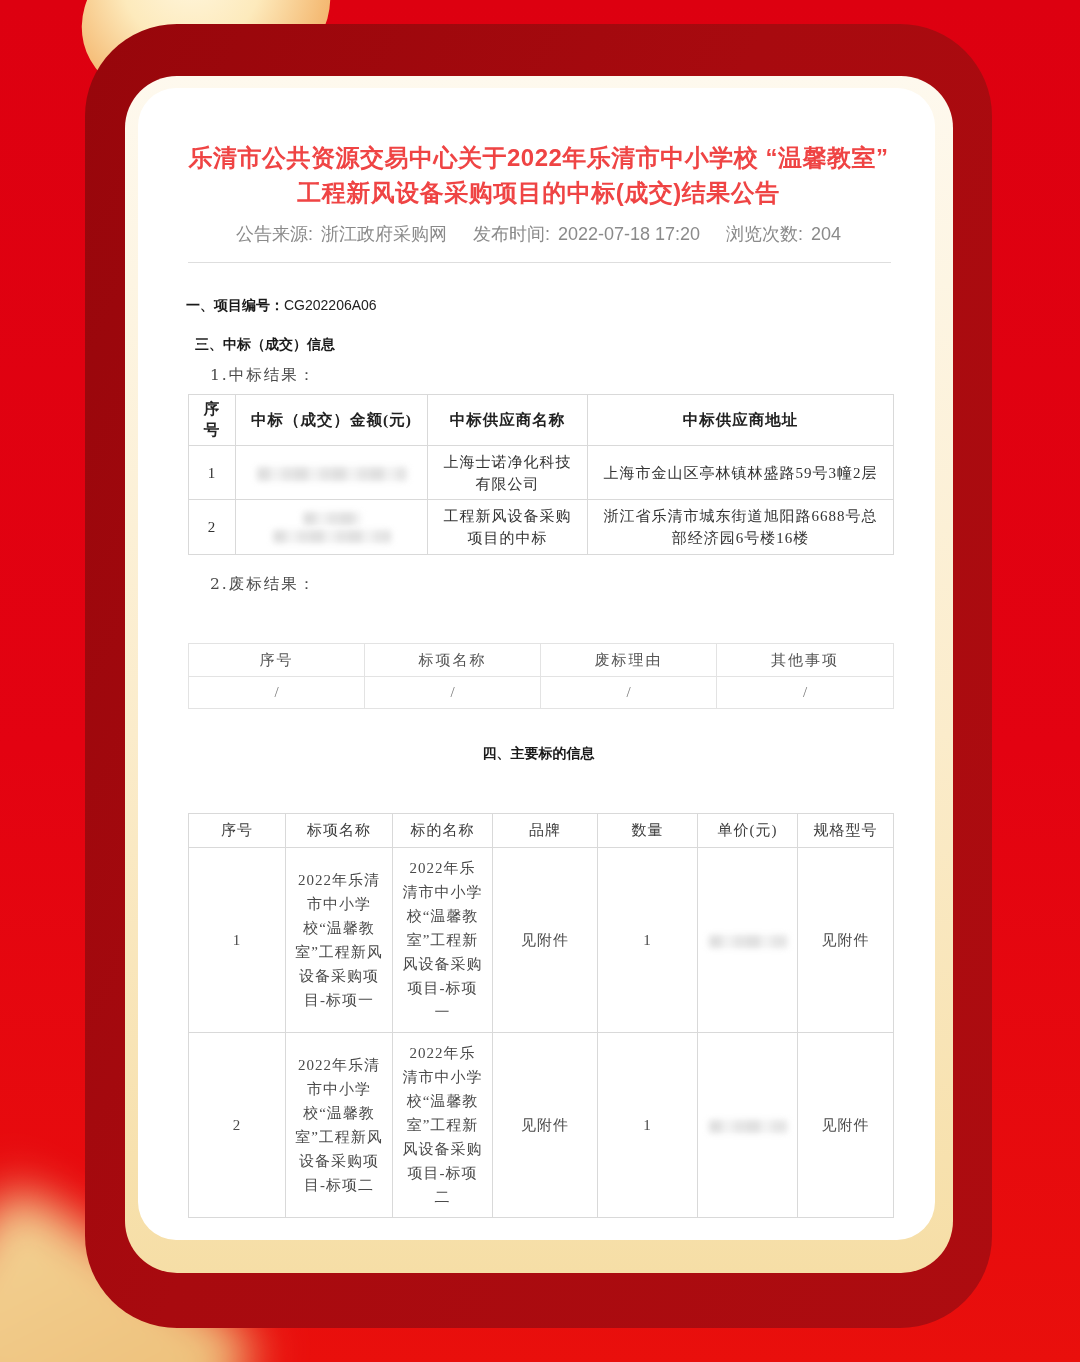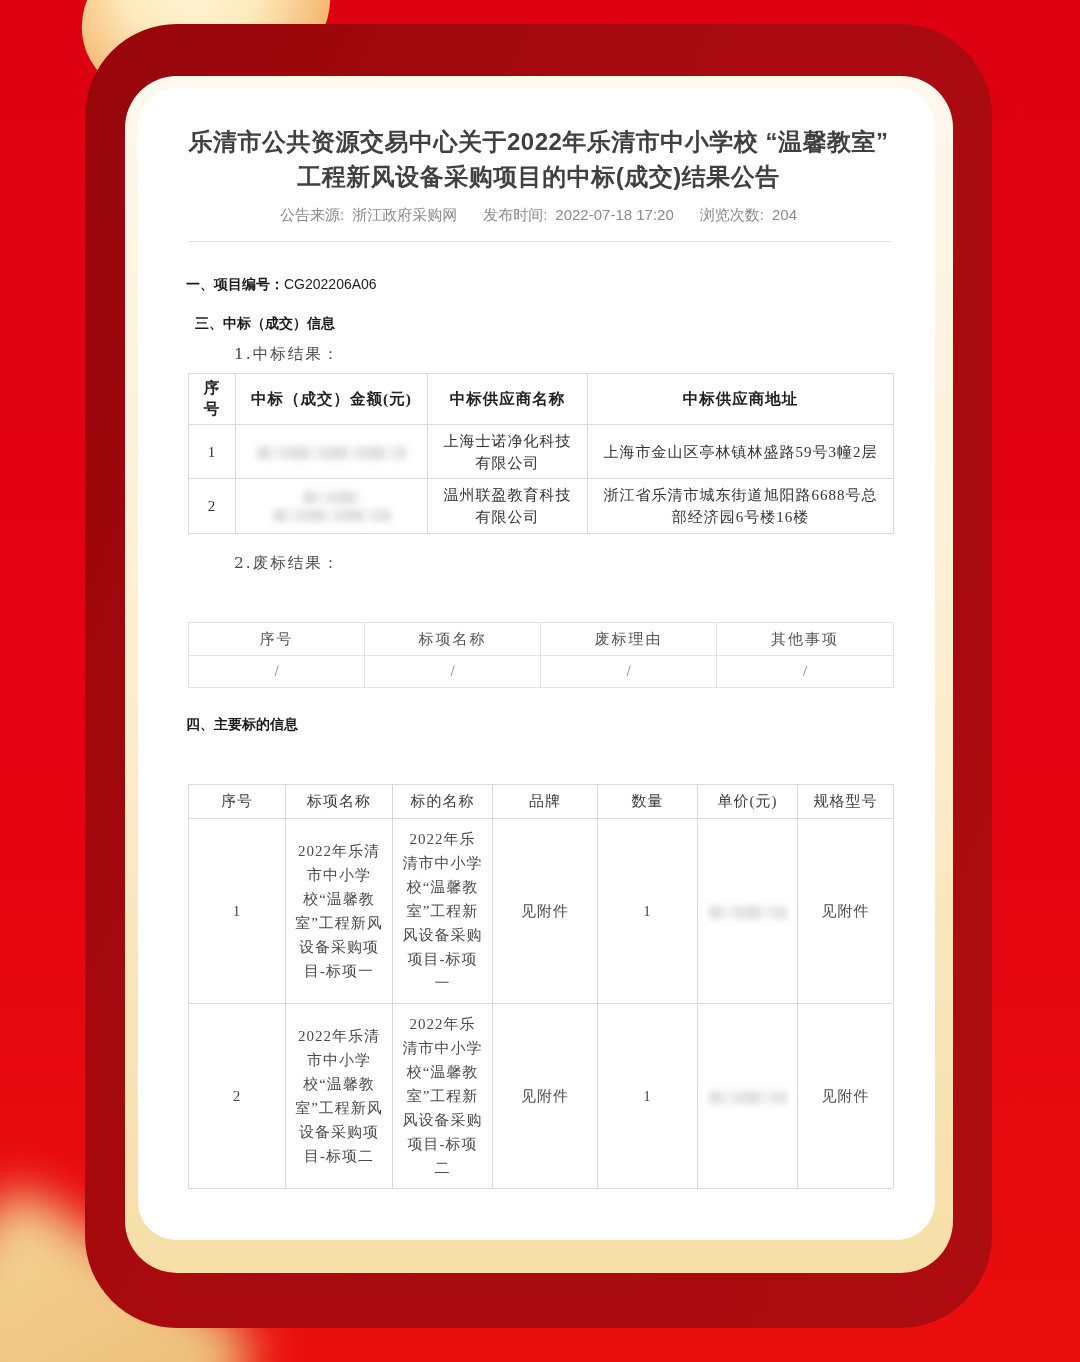--- a/index.html
+++ b/index.html
@@ -28,39 +28,39 @@
     position:absolute;left:125px;top:76px;width:828px;height:1197px;
     border-radius:52px;z-index:3;
     background:linear-gradient(180deg,#fef9ee 0%,#fbeccb 55%,#f6dea6 100%);
   }
   .card{
     position:absolute;left:13px;top:12px;width:797px;height:1152px;
     border-radius:38px;background:#ffffff;
   }
   .content{padding:0 44px 0 48px;}
   .title{
-    margin:36px 0 0 0;text-align:center;
-    font-size:24px;font-weight:bold;line-height:35px;color:#404040;
+    margin:52px 0 0 0;text-align:center;
+    font-size:24px;font-weight:bold;line-height:35px;color:#ef4444;
     letter-spacing:0.5px;
   }
   .meta{
-    margin-top:12px;text-align:center;font-size:15px;color:#8a8a8a;
+    margin-top:12px;text-align:center;font-size:18px;color:#8a8a8a;
   }
   .meta span{margin:0 4px;}
   .meta .gap{margin-left:22px;}
   .divider{margin-top:16px;border:none;border-top:1px solid #dedede;height:0;margin-left:2px;width:703px;}
   .sec{font-size:14px;color:#1a1a1a;line-height:24px;}
   .sec-1{margin-top:30px;}
   .sec-2{margin-top:16px;}
   .sec-3{margin-top:15px;margin-left:9px;}
-  .sec-4{margin-top:24px;}
+  .sec-4{margin-top:32px;text-align:center;}
   .sec .lbl{font-weight:bold;}
   .sec .val{font-weight:normal;color:#222;}
   .sub{
-    margin-top:18px;margin-left:48px;
+    margin-top:18px;margin-left:24px;
     font-family:"DejaVu Serif","Liberation Serif",serif;
     font-size:15.5px;color:#4a4a4a;letter-spacing:2px;line-height:22px;
   }
   .sub-t1{margin-top:8px;}
   table{
     border-collapse:collapse;table-layout:fixed;margin-left:2px;width:705px;
     font-family:Liberation Serif, serif;
   }
   th,td{border:1px solid #d9d9d9;text-align:center;vertical-align:middle;word-break:break-all;padding:4px 8px;}
   .t1{margin-top:8px;}
@@ -141,21 +141,21 @@
           <td>上海市金山区亭林镇林盛路59号3幢2层</td>
         </tr>
         <tr class="r2">
           <td>2</td>
           <td>
             <div class="stack">
               <span class="redact w60"></span>
               <span class="redact w118"></span>
             </div>
           </td>
-          <td>温州联盈教育科技有限公司</td>
+          <td>工程新风设备采购项目的中标</td>
           <td>浙江省乐清市城东街道旭阳路6688号总部经济园6号楼16楼</td>
         </tr>
       </tbody>
         </table>
 
       <div class="sub">2.废标结果：</div>
 
       <table class="t2">
         <colgroup>
             <col style="width:176px">

